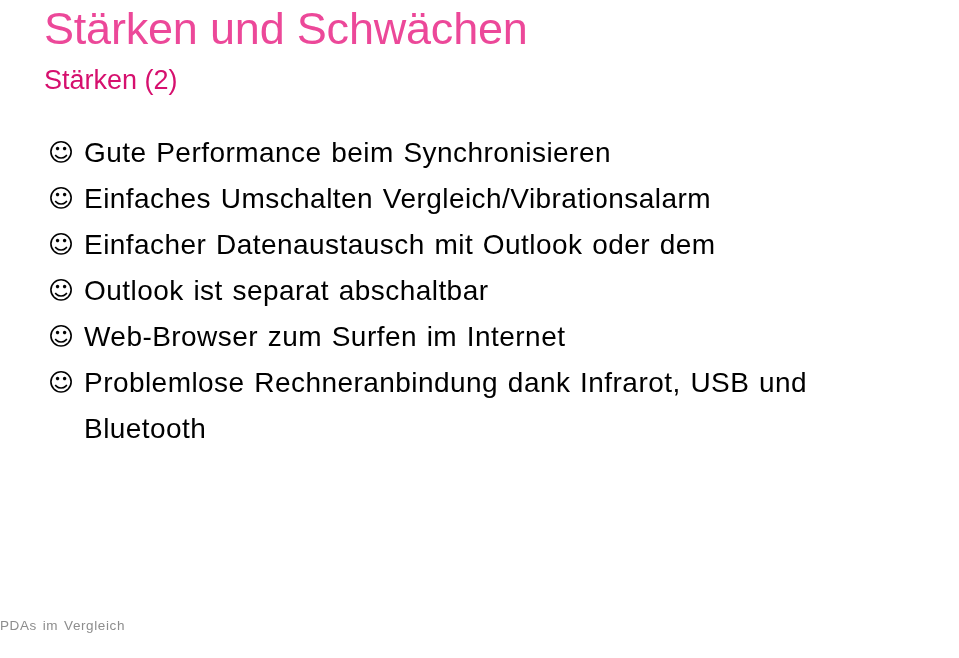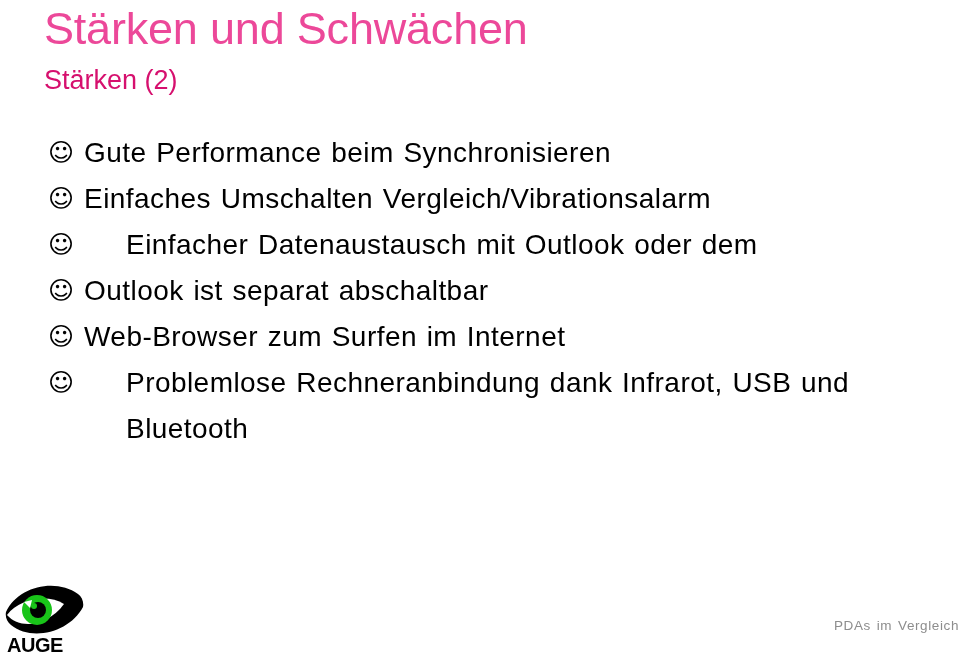--- a/index.html
+++ b/index.html
@@ -84,21 +84,20 @@
     word-spacing: 1.5px;
     white-space: nowrap;
   }
 
   .bullet-text.wrap {
     white-space: normal;
   }
 
   .cont-line {
     display: block;
-    margin-left: 42px;
   }
 
   
   .footer {
     position: absolute;
     left: 0;
     right: 0;
     bottom: 0;
     height: 80px;
   }
@@ -113,27 +112,26 @@
 
   .logo svg {
     display: block;
   }
 
   .footer-center {
     position: absolute;
     left: 0;
     right: 0;
     top: 40px;
-    text-align: right;
+    text-align: left;
     font-size: 13.5px;
     line-height: 16px;
     color: #8d8d8d;
     letter-spacing: 0.6px;
     word-spacing: 1.5px;
-    padding-left: 44px;
   }
 
   .footer-right {
     position: absolute;
     right: 6px;
     top: 40px;
     font-size: 13.5px;
     line-height: 16px;
     color: #8d8d8d;
     letter-spacing: 0.4px;
@@ -188,38 +186,19 @@
       <span class="bullet-text wrap">
         <span class="cont-line">Problemlose Rechneranbindung dank Infrarot, USB und</span>
         <span class="cont-line">Bluetooth</span>
       </span>
     </div>
 
   </div>
 
   <div class="footer">
 
-    <div class="logo">
-      <svg width="82" height="76" viewBox="0 0 82 76" xmlns="http://www.w3.org/2000/svg">
-
-        <path d="M2 32 C14 6, 52 -2, 74 14 C78 17, 80 22, 79 27
-                 C66 52, 28 62, 7 45 C3 42, 1 37, 2 32 Z" fill="#000000"></path>
-
-        <path d="M3 35 C16 18, 44 14, 60 24 C44 46, 16 50, 3 35 Z" fill="#ffffff"></path>
-
-        <circle cx="33" cy="30" r="15" fill="#19c419"></circle>
-
-        <circle cx="34" cy="30" r="8" fill="#000000"></circle>
-
-        <circle cx="30" cy="26" r="3" fill="#19c419"></circle>
-
-        <path d="M20 22 L28 20 L26 28 Z" fill="#ffffff"></path>
-
-        <text x="3" y="72" font-family="'Liberation Sans', sans-serif" font-size="20" font-weight="bold" letter-spacing="-0.5" fill="#000000">AUGE</text>
-      </svg>
-    </div>
 
     <div class="footer-center">PDAs im Vergleich</div>
 
 
   </div>
 
 </div>
 
 </body></html>

